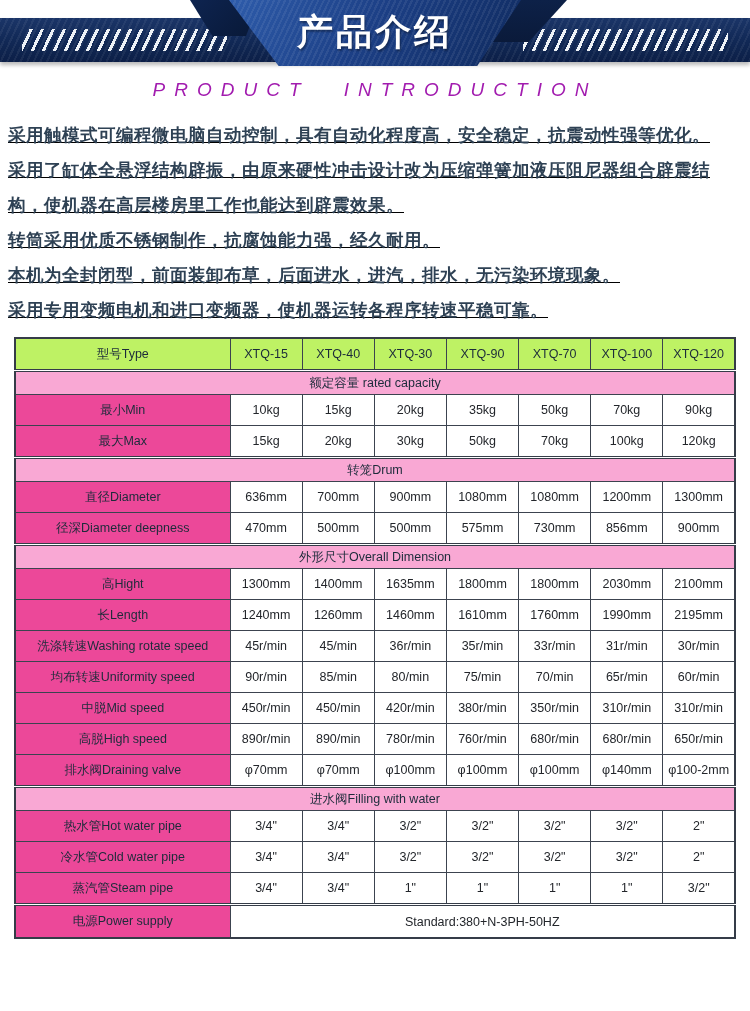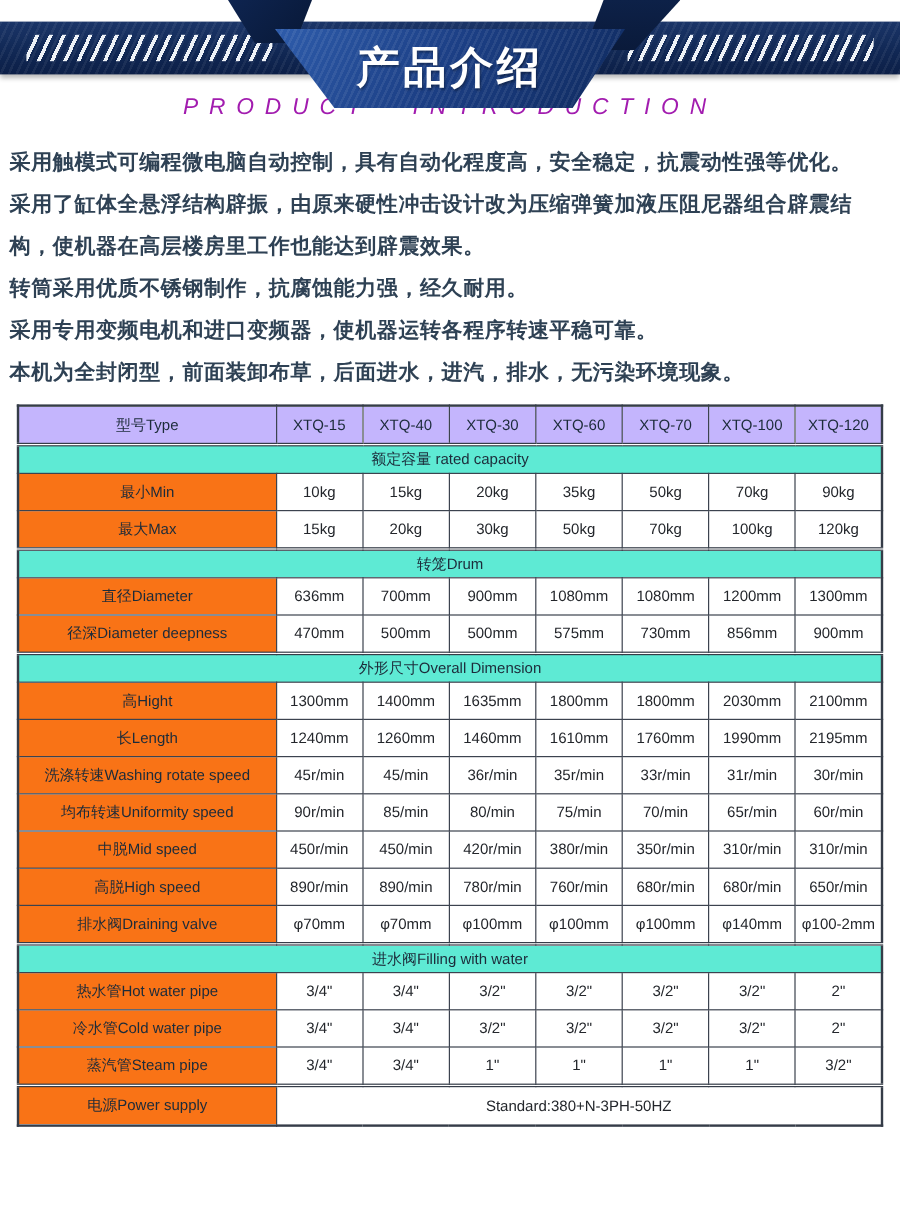--- a/index.html
+++ b/index.html
@@ -43,40 +43,39 @@
   }
   .banner-center {
     position: absolute; top: 0; left: 50%; transform: translateX(-50%);
     width: 292px; height: 66px;
     clip-path: polygon(0 0, 100% 0, 85% 100%, 17% 100%);
     background-image:
       repeating-linear-gradient(115deg, rgba(255,255,255,0.07) 0 2px, rgba(255,255,255,0) 2px 5px),
       linear-gradient(125deg, #2e5cab 0%, #1c3f85 48%, #0f2a5e 100%);
     display: flex; align-items: center; justify-content: center;
     z-index: 3;
-    margin-top: 24px;
   }
   .banner-title {
     color: #ffffff; font-size: 36px; font-weight: bold; letter-spacing: 3px;
     padding-bottom: 2px; text-shadow: 1px 2px 2px rgba(0,0,0,0.35);
   }
 
   .subtitle {
     margin-top: 13px;
     text-align: center;
     color: #a21caf;
     font-size: 19px;
     font-style: italic;
     letter-spacing: 9px;
     word-spacing: 20px;
     white-space: nowrap;
   }
 
   
-  .intro { padding: 17px 8px 0 8px; }
+  .intro { padding: 17px 8px 0 8px; text-decoration: underline; }
   .intro p {
     margin: 0;
     font-size: 17.5px;
     font-weight: bold;
     color: #2e4154;
     line-height: 35px;
     letter-spacing: 0.5px;
   }
 
   
@@ -92,24 +91,24 @@
     text-align: center;
     vertical-align: middle;
     font-size: 12.5px;
     color: #23262b;
     background: #ffffff;
     height: 30px;
     padding: 0 2px;
     overflow: hidden;
     white-space: nowrap;
   }
-  .spec-table td.label { background: #f97316; color: #1c2b3a; }
-  .spec-table tr.model-row td { background: #c4b5fd; color: #1c2b3a; border-bottom: 3px double #353c48; }
+  .spec-table td.label { background: #ec4899; color: #1c2b3a; }
+  .spec-table tr.model-row td { background: #bef264; color: #1c2b3a; border-bottom: 3px double #353c48; }
   .spec-table tr.section-row td {
-    background: #5eead4; color: #1c2b3a; height: 22px;
+    background: #f9a8d4; color: #1c2b3a; height: 22px;
     border-top: 3px double #353c48; border-bottom: 1px solid #3c434f;
   }
   .spec-table tr.footer-row td { border-top: 3px double #353c48; height: 31px; }
 </style>
 </head>
 <body>
 
 <div class="page">
 
   <header>
@@ -124,42 +123,42 @@
         <span class="banner-title">产品介绍</span>
       </div>
     </div>
     <div class="subtitle">PRODUCT INTRODUCTION</div>
   </header>
 
   <section class="intro" id="intro">
       <p>采用触模式可编程微电脑自动控制，具有自动化程度高，安全稳定，抗震动性强等优化。</p>
       <p>采用了缸体全悬浮结构辟振，由原来硬性冲击设计改为压缩弹簧加液压阻尼器组合辟震结构，使机器在高层楼房里工作也能达到辟震效果。</p>
       <p>转筒采用优质不锈钢制作，抗腐蚀能力强，经久耐用。</p>
+      <p>本机为全封闭型，前面装卸布草，后面进水，进汽，排水，无污染环境现象。</p>
       <p>采用专用变频电机和进口变频器，使机器运转各程序转速平稳可靠。</p>
-      <p>本机为全封闭型，前面装卸布草，后面进水，进汽，排水，无污染环境现象。</p>
     </section>
 
   <table class="spec-table" id="spec-table">
     <colgroup>
       <col style="width:215px">
       <col>
         <col>
         <col>
         <col>
         <col>
         <col>
         <col>
     </colgroup>
     <tbody id="spec-table-body">
         <tr class="model-row">
           <td class="label">型号Type</td>
           <td>XTQ-15</td>
           <td>XTQ-40</td>
           <td>XTQ-30</td>
-          <td>XTQ-60</td>
+          <td>XTQ-90</td>
           <td>XTQ-70</td>
           <td>XTQ-100</td>
           <td>XTQ-120</td>
         </tr>
         <tr class="section-row">
           <td colspan="8">额定容量 rated capacity</td>
         </tr>
         <tr>
           <td class="label">最小Min</td>
           <td>10kg</td>

